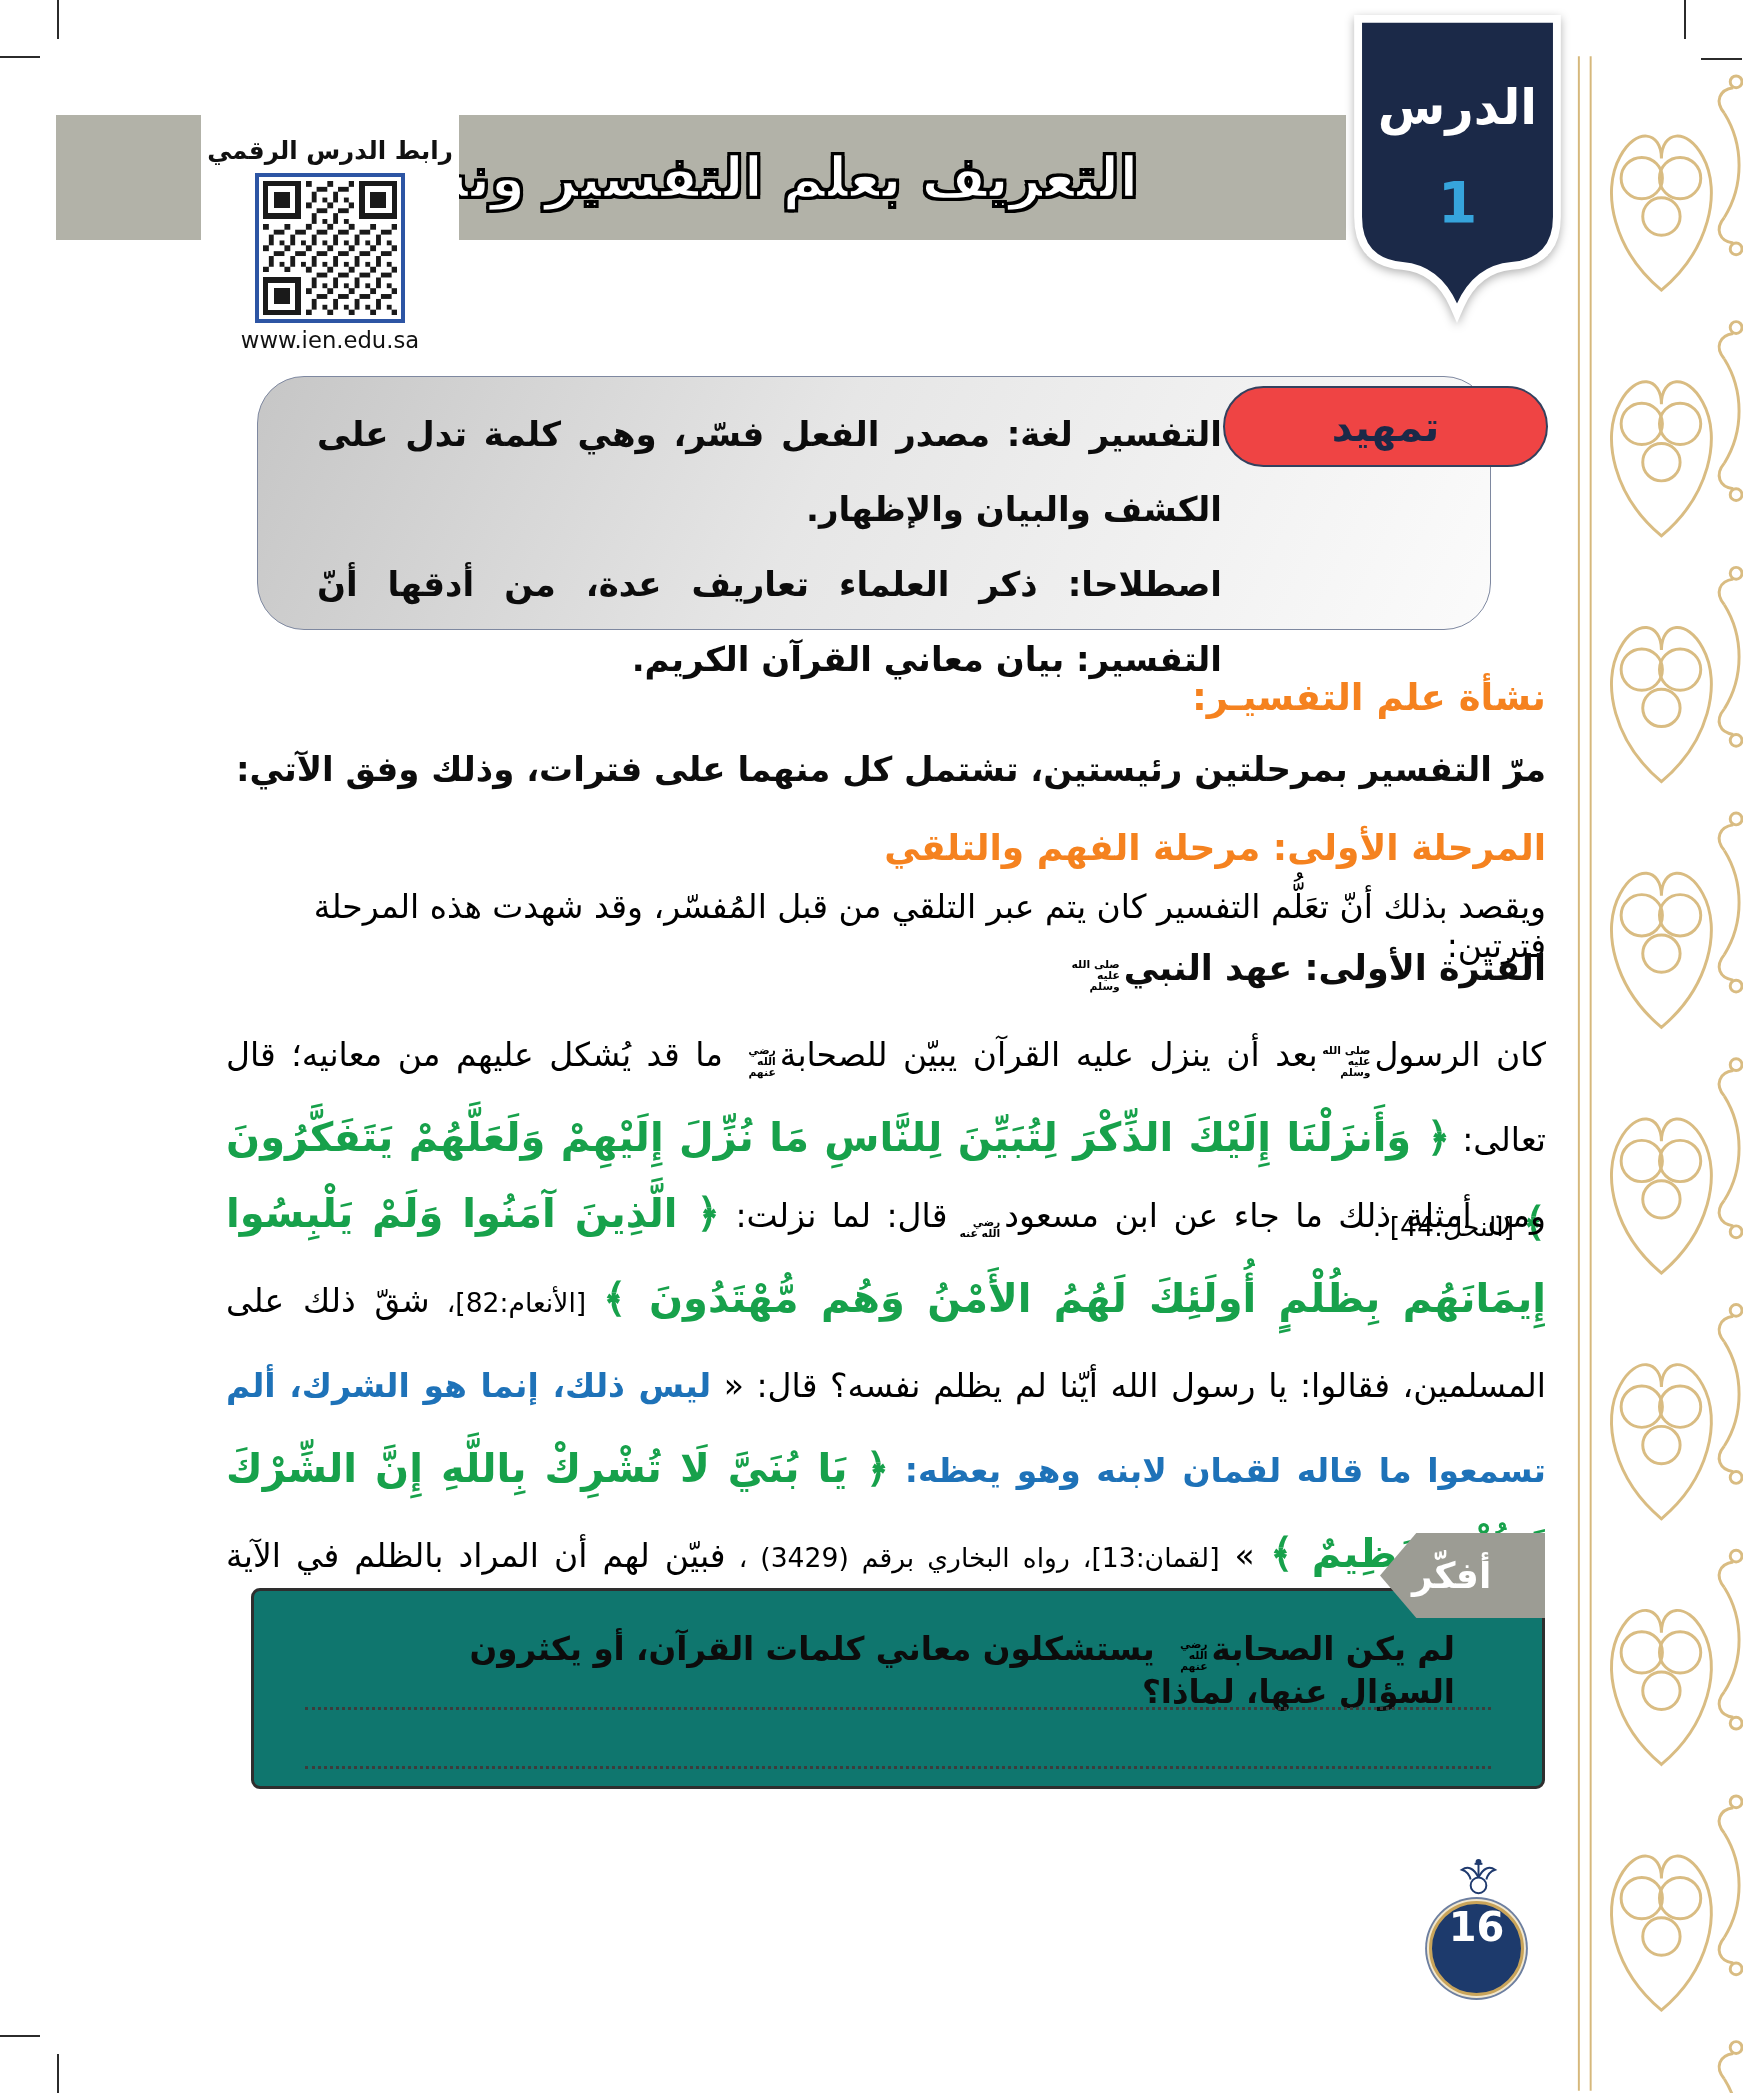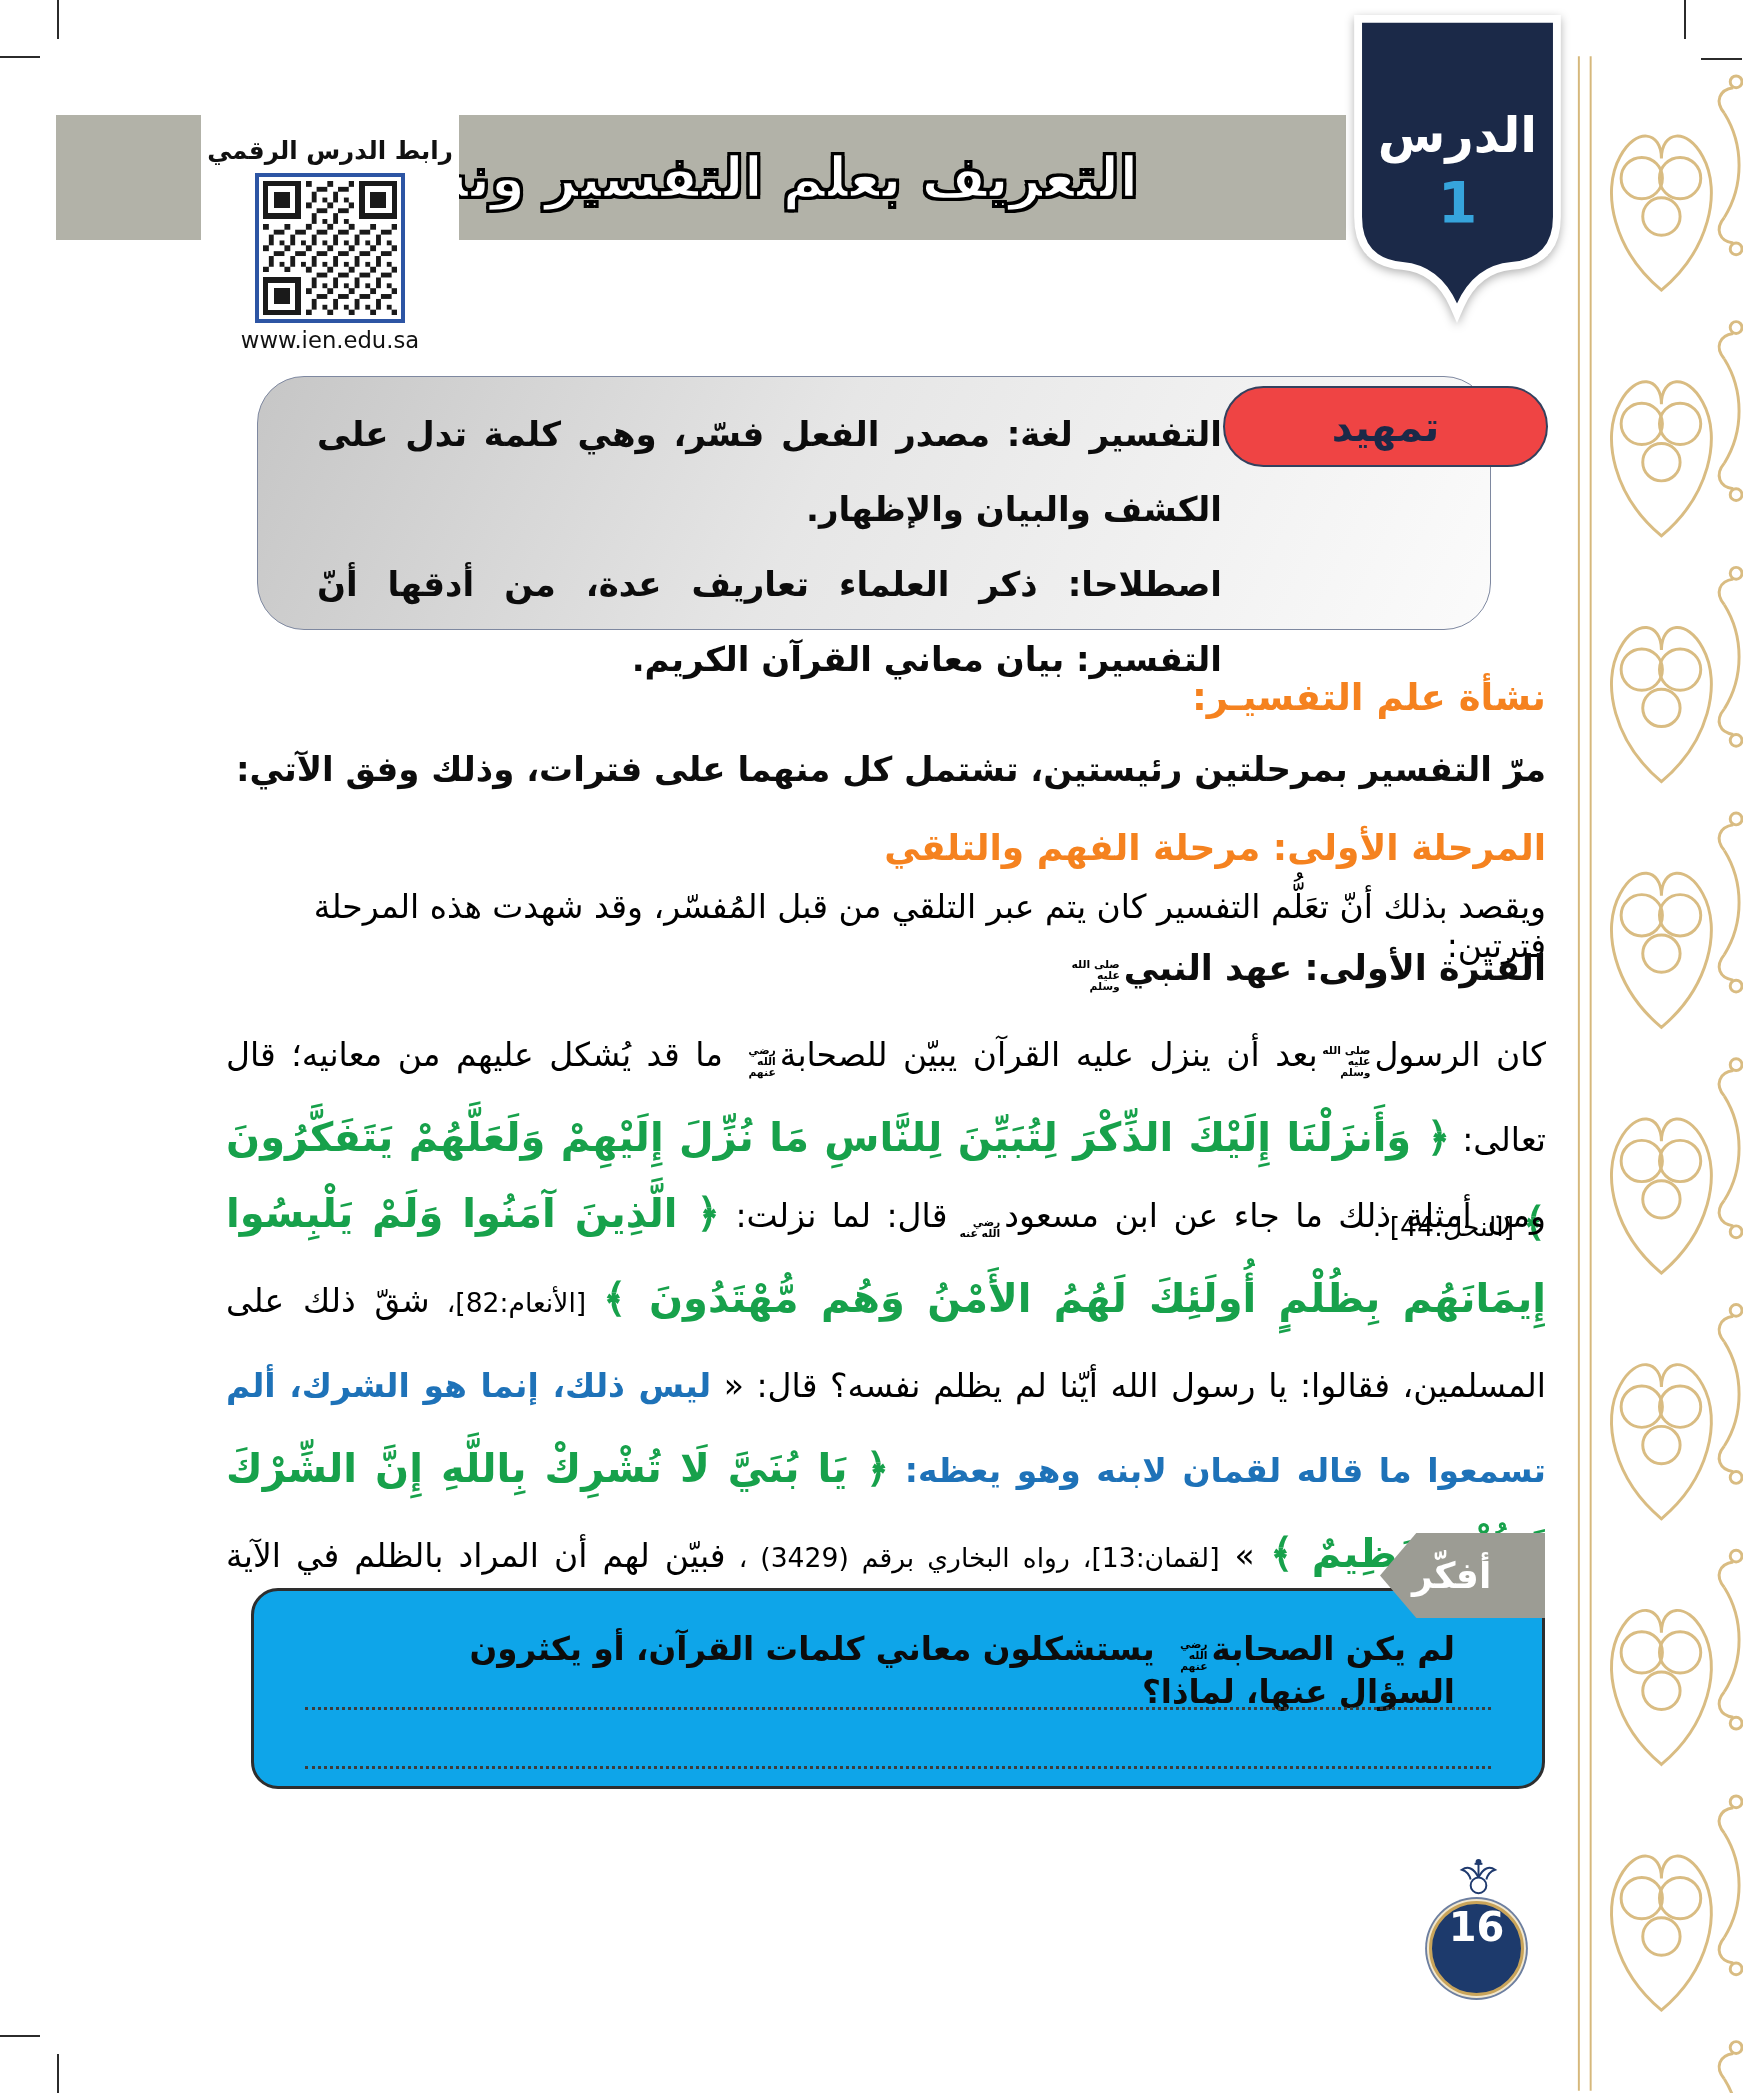--- a/index.html
+++ b/index.html
@@ -21,21 +21,21 @@
   .page-title{
     font-size:56px; font-weight:bold; color:#fff; letter-spacing:1px;
     -webkit-text-stroke:2.4px #000;
     text-shadow:-2px -2px 0 #000, 2px -2px 0 #000, -2px 2px 0 #000, 2px 2px 0 #000;
     white-space:nowrap;
   }
   
   .lesson-badge{position:absolute; left:1352px; top:13.8px; width:213px; height:311px;}
   .lesson-badge svg{filter:drop-shadow(0 3.9px 4.9px rgba(0,0,0,.30));}
   .lesson-word{position:absolute; top:65px; left:0; width:100%; text-align:center;
-    color:#fff; font-size:49px; font-weight:bold;margin-top:28px;}
+    color:#fff; font-size:49px; font-weight:bold;}
   .lesson-num{position:absolute; top:156px; left:0; width:100%; text-align:center;
     color:#36a4dc; font-size:57px; font-weight:bold;}
   
   .qr-card{position:absolute; left:202px; top:91px; width:258px; height:242px;
     background:#fff; text-align:center; box-sizing:border-box;}
   .qr-label{margin-top:45px; font-size:24.6px; font-weight:bold; color:#111;}
   .qr-frame{width:150px; height:150px; margin:7.9px auto 3.9px auto; border:4.9px solid #2d55a4;
     box-sizing:border-box; background:#fff; display:flex; align-items:center; justify-content:center;}
   .qr-url{font-size:22.7px; color:#111; direction:ltr;}
   
@@ -72,21 +72,21 @@
     text-align:right; vertical-align:-9.9px; font-weight:bold; color:#000; margin:0 3.9px;}
   
   .afkar-tag{
     position:absolute; left:1381px; top:1533px; width:165px; height:85px;
     background:#9c9c94; clip-path:polygon(22% 0,100% 0,100% 100%,22% 100%,0 50%);
     display:flex; align-items:center; justify-content:center; padding-right:21.7px;
     box-sizing:border-box; color:#fff; font-size:36px; font-weight:bold; z-index:5;
   }
   .afkar-box{
     position:absolute; left:252px; top:1588px; width:1294px; height:201px;
-    border:3px solid #2e2e2e; border-radius:27px; background:#0ea5e9; box-sizing:border-box;
+    border:3px solid #2e2e2e; border-radius:9px; background:#0f766e; box-sizing:border-box;
   }
   .afkar-q{margin:39px 87px 0 118px; font-size:32.5px; font-weight:bold; color:#0c0c0c; text-align:right;}
   .dotline{position:absolute; left:51px; right:51px; border-bottom:3.9px dotted #3c3c3c;}
   .dl1{top:116px;} .dl2{top:175px;}
   
   .crest{position:absolute; left:1455px; top:1856px; width:49px; height:47px;}
   .page-num{
     position:absolute; left:1430px; top:1901px; width:95px; height:95px; border-radius:50%;
     background:#1d3a6c; border:3.9px solid #c9a45a;
     box-shadow:0 0 0 2px #f2e8cf, 0 0 0 3.9px #6d7fa0;

